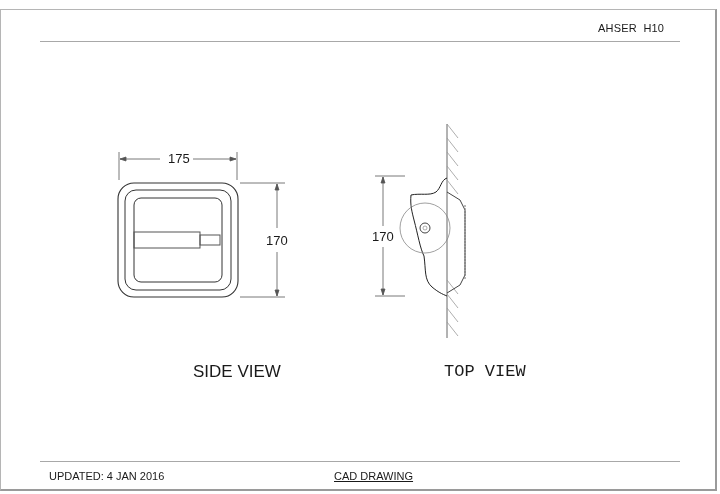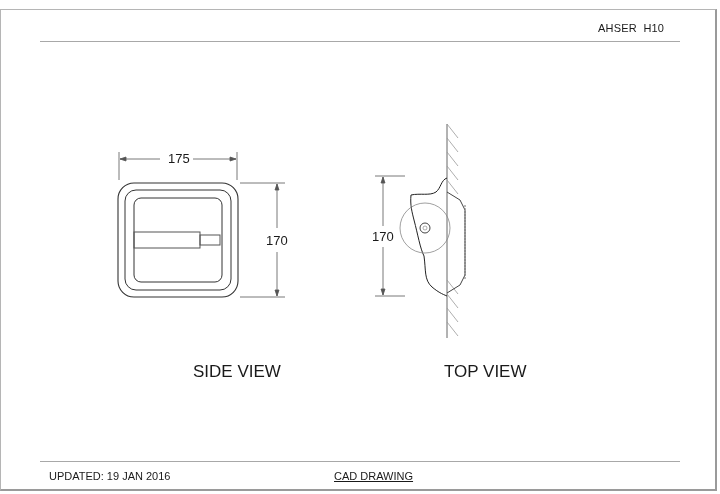--- a/index.html
+++ b/index.html
@@ -87,16 +87,16 @@
       <polygon points="383,295 381,289 385,289" fill="#555"></polygon>
     </g>
   </g>
 </svg>
 
 <div style="position:absolute; left:168px; top:151px; font-size:13px;">175</div>
 <div style="position:absolute; left:266px; top:233px; font-size:13px;">170</div>
 <div style="position:absolute; left:372px; top:229px; font-size:13px;">170</div>
 
 <div class="view-label" style="left:153px;margin-left:40px;">SIDE VIEW</div>
-<div class="view-label" style="left:444px;">TOP VIEW</div>
+<div class="view-label" style="left:444px;font-family:Liberation Mono, monospace;">TOP VIEW</div>
 
-<div class="footer-text" style="left:49px;">UPDATED: 19 JAN 2016</div>
+<div class="footer-text" style="left:49px;">UPDATED: 4 JAN 2016</div>
 <div class="footer-text" style="left:334px;text-decoration:underline;">CAD DRAWING</div>
 
 </body></html>

